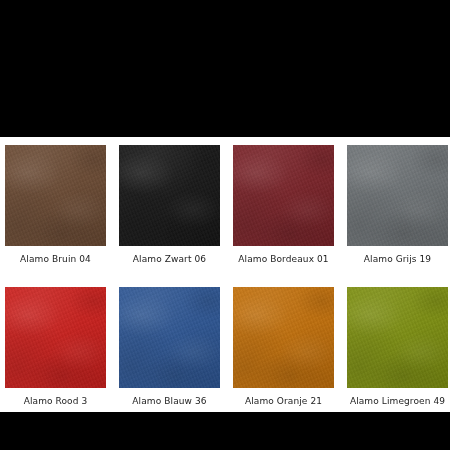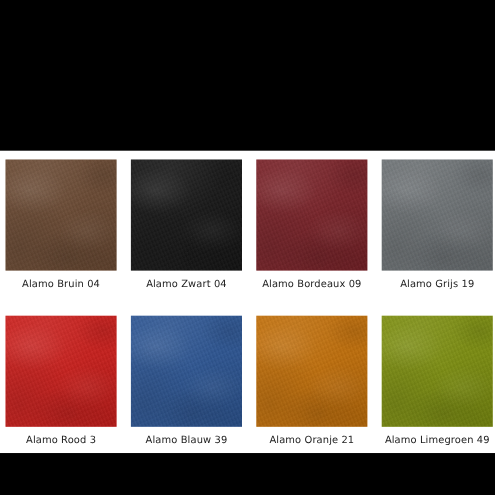--- a/index.html
+++ b/index.html
@@ -130,30 +130,30 @@
           </div>
           <div class="swatch-label">Alamo Bruin 04</div>
         </div>
 
         <div class="swatch-cell">
           <div class="swatch-chip" style="background-color: rgb(22, 22, 22);">
             <span class="grain-a"></span>
             <span class="grain-b"></span>
             <span class="grain-c"></span>
           </div>
-          <div class="swatch-label">Alamo Zwart 04</div>
+          <div class="swatch-label">Alamo Zwart 06</div>
         </div>
 
         <div class="swatch-cell">
           <div class="swatch-chip" style="background-color: rgb(122, 34, 40);">
             <span class="grain-a"></span>
             <span class="grain-b"></span>
             <span class="grain-c"></span>
           </div>
-          <div class="swatch-label">Alamo Bordeaux 09</div>
+          <div class="swatch-label">Alamo Bordeaux 01</div>
         </div>
 
         <div class="swatch-cell">
           <div class="swatch-chip" style="background-color: rgb(110, 115, 118);">
             <span class="grain-a"></span>
             <span class="grain-b"></span>
             <span class="grain-c"></span>
           </div>
           <div class="swatch-label">Alamo Grijs 19</div>
         </div>
@@ -168,21 +168,21 @@
           </div>
           <div class="swatch-label">Alamo Rood 3</div>
         </div>
 
         <div class="swatch-cell">
           <div class="swatch-chip" style="background-color: rgb(45, 86, 148);">
             <span class="grain-a"></span>
             <span class="grain-b"></span>
             <span class="grain-c"></span>
           </div>
-          <div class="swatch-label">Alamo Blauw 39</div>
+          <div class="swatch-label">Alamo Blauw 36</div>
         </div>
 
         <div class="swatch-cell">
           <div class="swatch-chip" style="background-color: rgb(195, 112, 10);">
             <span class="grain-a"></span>
             <span class="grain-b"></span>
             <span class="grain-c"></span>
           </div>
           <div class="swatch-label">Alamo Oranje 21</div>
         </div>

